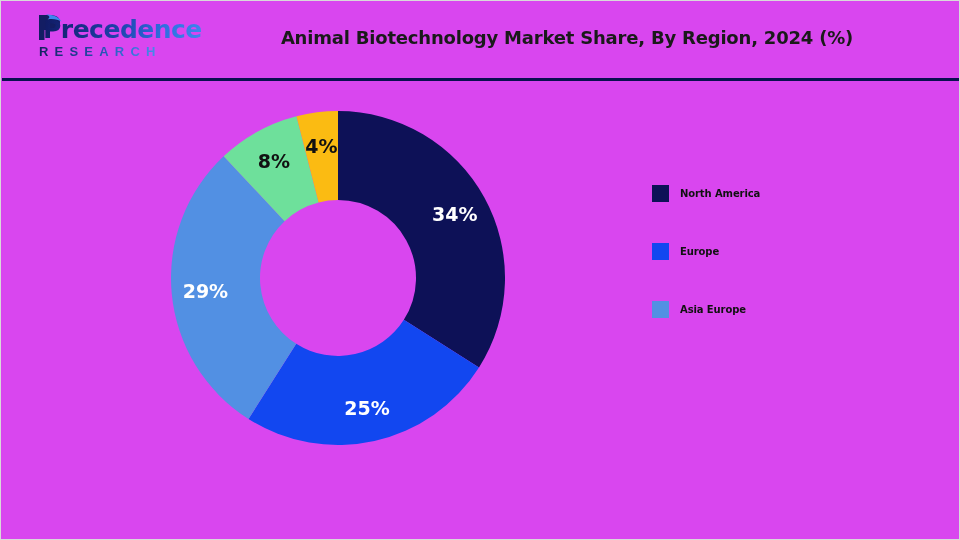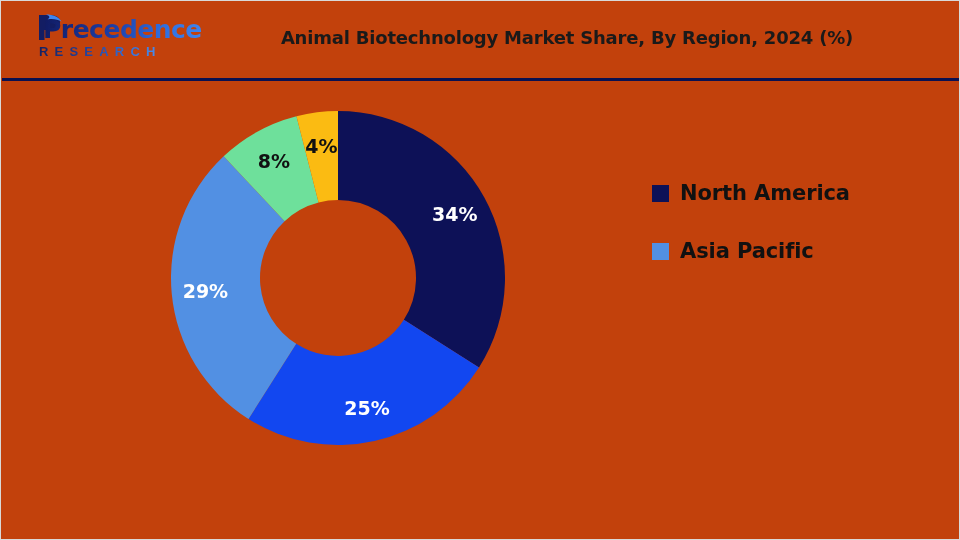--- a/index.html
+++ b/index.html
@@ -8,21 +8,21 @@
     background: #ffffff;
   }
   body {
     font-family: "Liberation Sans", sans-serif;
   }
   #frame {
     position: relative;
     width: 960px;
     height: 540px;
     box-sizing: border-box;
-    background: #c2410c;
+    background: #d946ef;
     border: 1px solid #d9d9d9;
     overflow: hidden;
   }
   
   #header {
     position: absolute;
     left: 0; top: 0;
     width: 960px;
     height: 79px;
     box-sizing: border-box;
@@ -125,21 +125,21 @@
     height: 58px;
   }
   .legend-swatch {
     width: 17px;
     height: 17px;
     flex: 0 0 17px;
     margin-right: 11px;
   }
   .legend-text {
     font-family: "DejaVu Sans", sans-serif;
-    font-size: 21px;
+    font-size: 10px;
     font-weight: bold;
     color: #111111;
     white-space: nowrap;
     letter-spacing: -0.1px;
   }
 </style>
 </head>
 <body>
 
 <div id="frame">
@@ -179,19 +179,23 @@
           </g>
       </svg>
     </div>
 
     <div id="legend">
       <div class="legend-row">
         <span class="legend-swatch" style="background: rgb(13, 17, 87);"></span>
         <span class="legend-text">North America</span>
       </div>
       <div class="legend-row">
+        <span class="legend-swatch" style="background: rgb(18, 71, 240);"></span>
+        <span class="legend-text">Europe</span>
+      </div>
+      <div class="legend-row">
         <span class="legend-swatch" style="background: rgb(82, 144, 227);"></span>
-        <span class="legend-text">Asia Pacific</span>
+        <span class="legend-text">Asia Europe</span>
       </div>
     </div>
 
   </div>
 </div>
 
 </body></html>

